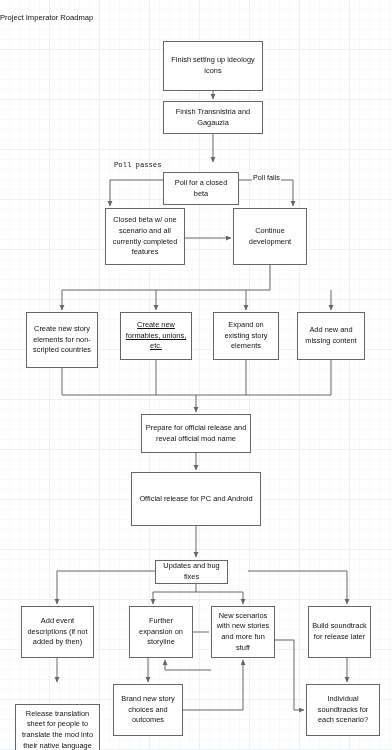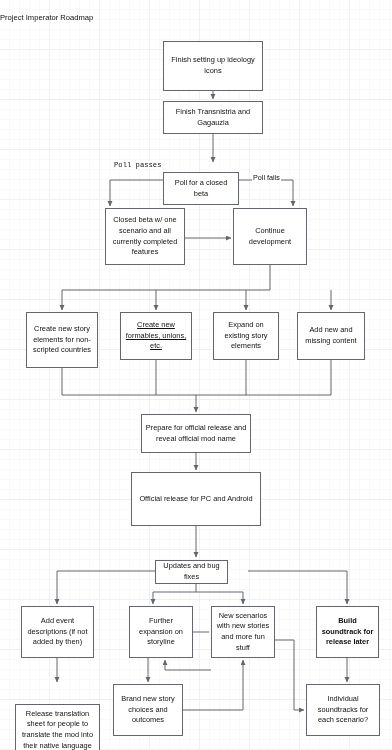--- a/index.html
+++ b/index.html
@@ -145,21 +145,21 @@
       </div>
       <div class="node" style="left: 21px; top: 606px; width: 73px; height: 52px;">
         <span>Add event descriptions (if not added by then)</span>
       </div>
       <div class="node" style="left: 121px; top: 606px; width: 64px; height: 52px; margin-left: 8px;">
         <span>Further expansion on storyline</span>
       </div>
       <div class="node" style="left: 211px; top: 606px; width: 64px; height: 52px;">
         <span>New scenarios with new stories and more fun stuff</span>
       </div>
-      <div class="node" style="left: 316px; top: 606px; width: 63px; height: 52px; font-weight: bold;">
+      <div class="node" style="left: 308px; top: 606px; width: 63px; height: 52px;">
         <span>Build soundtrack for release later</span>
       </div>
       <div class="node" style="left: 15px; top: 684px; width: 85px; height: 52px; margin-top: 20px;">
         <span>Release translation sheet for people to translate the mod into their native language</span>
       </div>
       <div class="node" style="left: 113px; top: 684px; width: 70px; height: 52px;">
         <span>Brand new story choices and outcomes</span>
       </div>
       <div class="node" style="left: 306px; top: 684px; width: 74px; height: 52px;">
         <span>Individual soundtracks for each scenario?</span>

